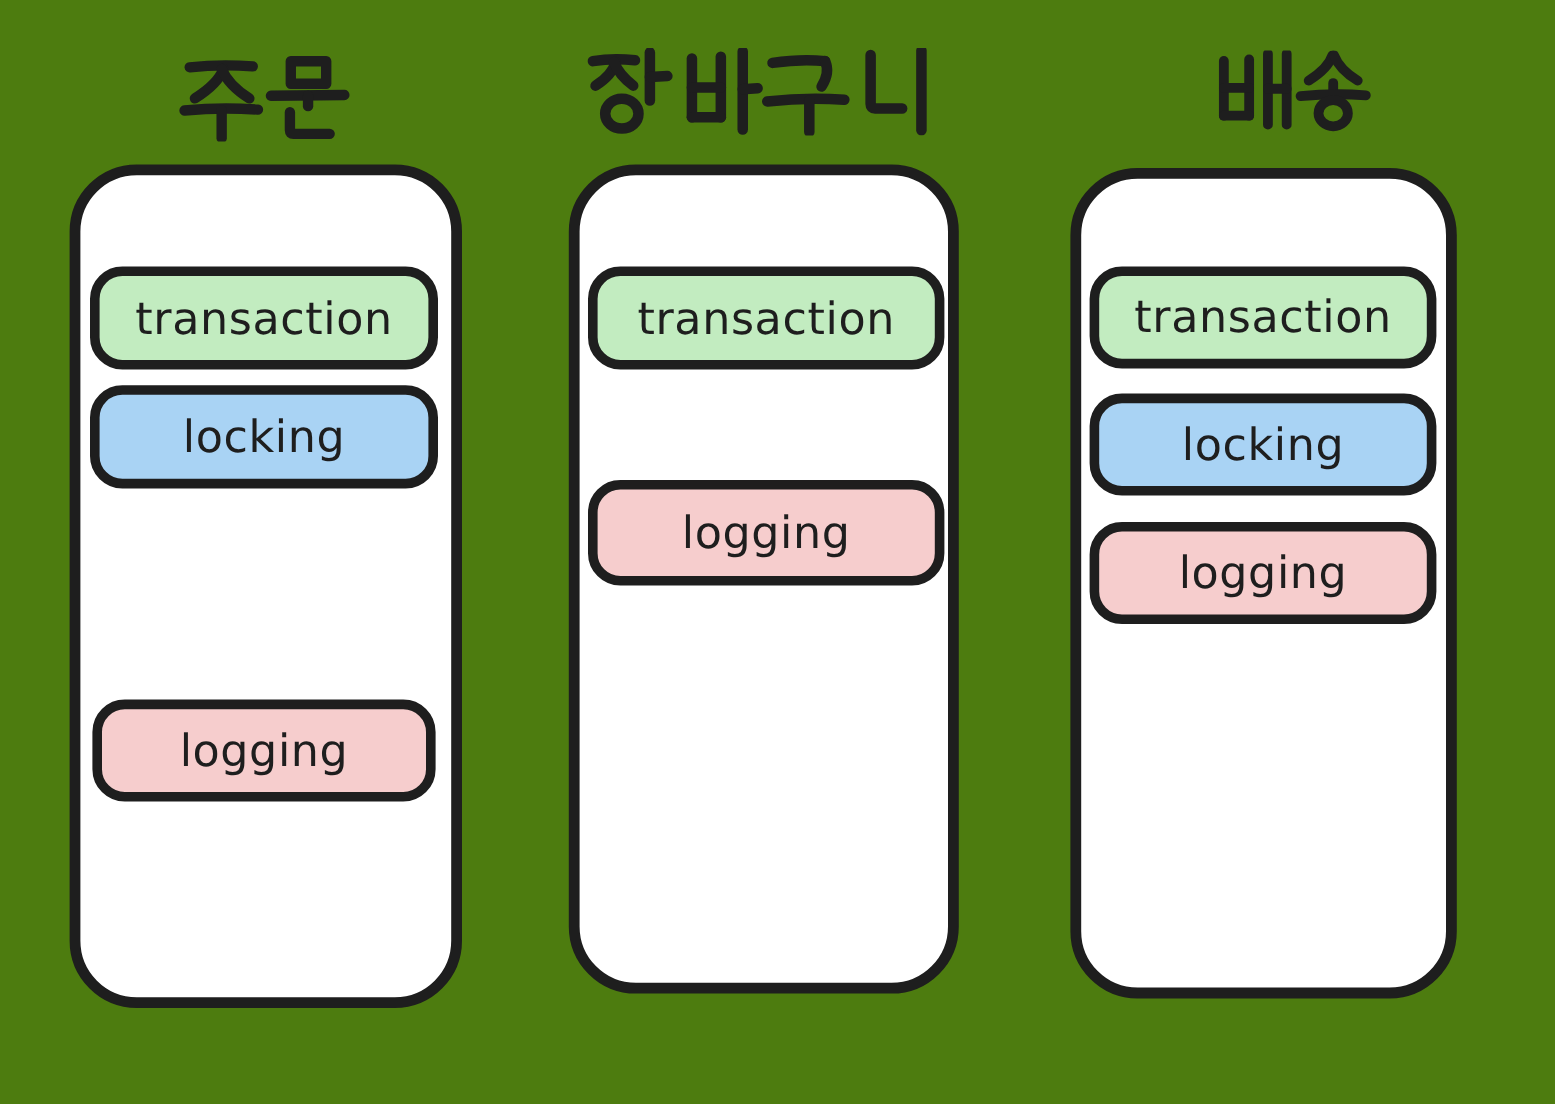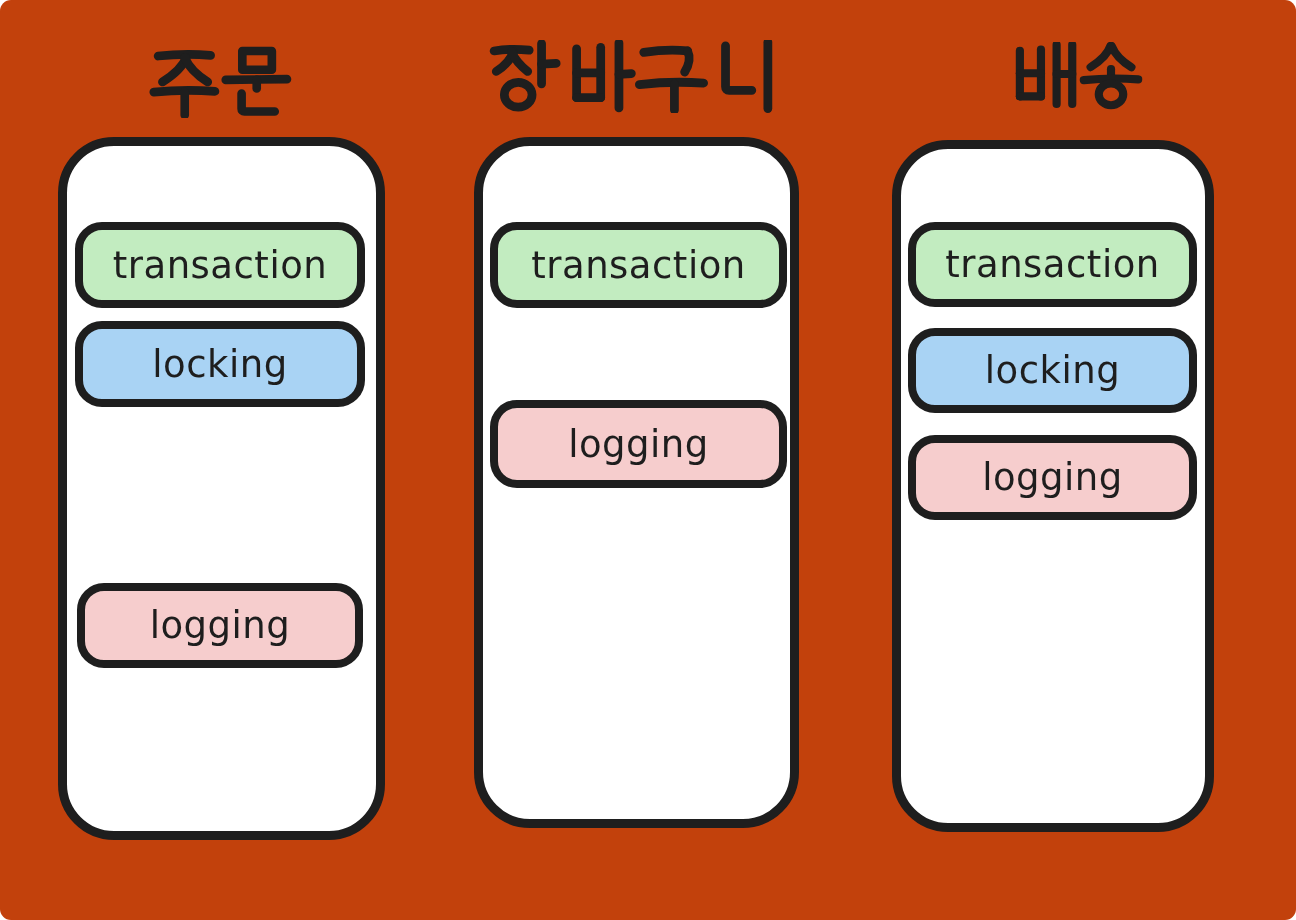--- a/index.html
+++ b/index.html
@@ -4,24 +4,23 @@
 <style>
   html, body {
     margin: 0;
     padding: 0;
     background: #ffffff;
   }
   .canvas {
     position: relative;
     width: 1296px;
     height: 920px;
-    background: #c2410c;
+    background: #4d7c0f;
     font-family: "DejaVu Sans", sans-serif;
     overflow: hidden;
-    border-radius: 11px;
   }
   .column {
     position: absolute;
     box-sizing: border-box;
     border: 9px solid #1e1e1e;
     border-radius: 56px;
     background: #ffffff;
   }
   .module {
     position: absolute;

